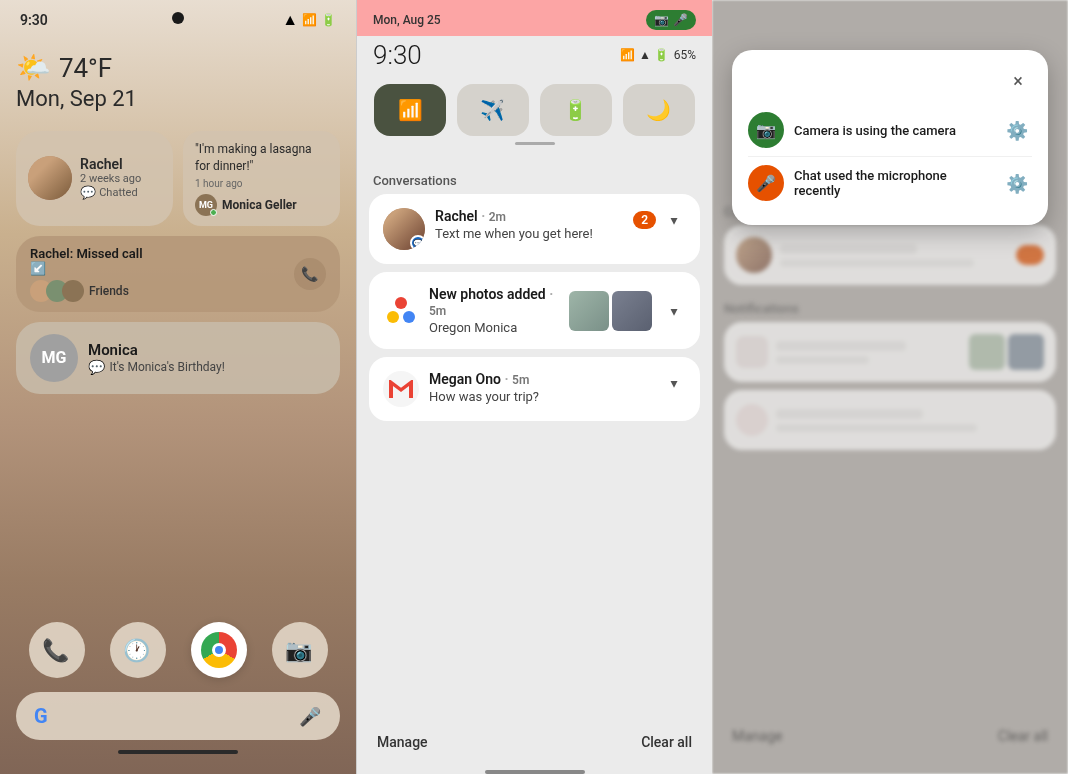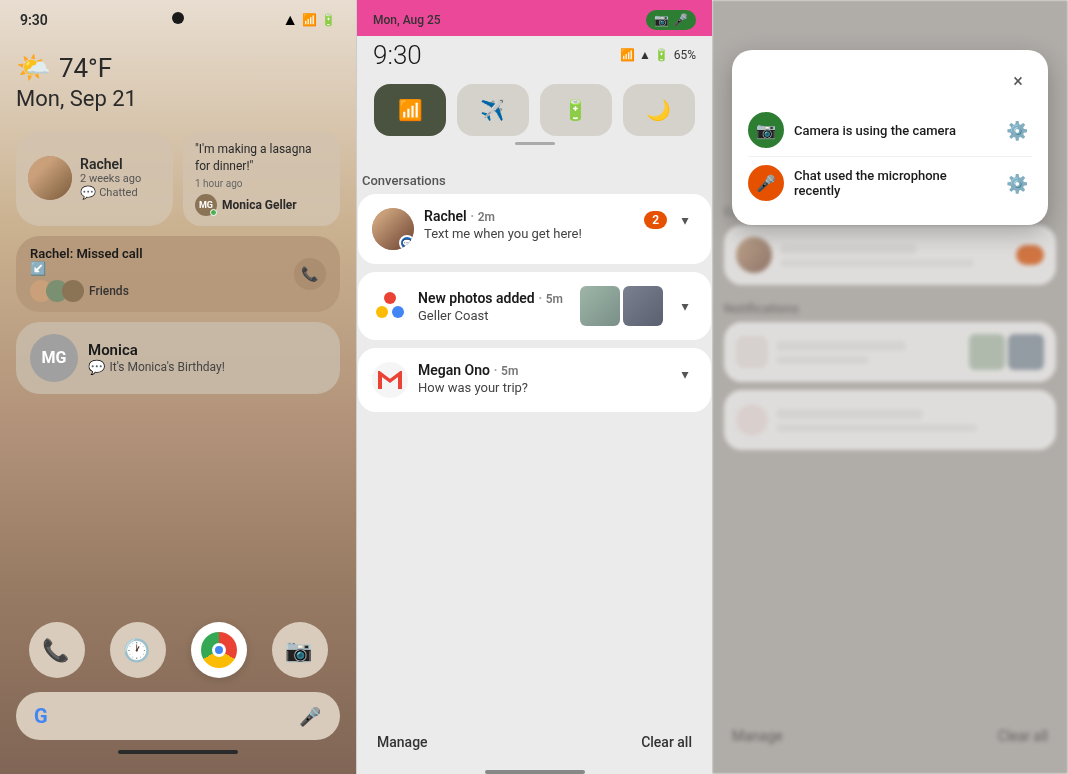--- a/index.html
+++ b/index.html
@@ -358,21 +358,21 @@
       overflow: hidden;
       border-left: 1px solid #ccc;
     }
     .notif-content {
       height: 100%;
       display: flex;
       flex-direction: column;
       background: #ebebeb;
     }
     .notif-status-bar {
-      background: #ec4899;
+      background: #fca5a5;
       padding: 10px 16px 6px;
       display: flex;
       justify-content: space-between;
       align-items: center;
     }
     .notif-date { font-size: 12px; color: #333; font-weight: 500; }
     .notif-indicators { display: flex; align-items: center; gap: 6px; }
     .camera-mic-pill {
       background: #2d7d32;
       border-radius: 20px;
@@ -422,21 +422,21 @@
     .qs-scroll-indicator {
       width: 40px;
       height: 3px;
       background: #aaa;
       border-radius: 2px;
       margin: 6px auto 8px;
     }
 
     
     .notif-section {
-      padding: 0 1px;
+      padding: 0 12px;
       flex: 1;
       overflow-y: auto;
     }
     .notif-section-title {
       font-size: 13px;
       color: #555;
       padding: 8px 4px 6px;
       font-weight: 500;
     }
     .notif-card {
@@ -888,21 +888,21 @@
             </svg>
           </div>
           <div class="notif-body">
             <div class="notif-header-row">
               <span class="notif-sender">
                 <span>New photos added</span>
                 <span style="color:#aaa;"> · </span>
                 <span class="notif-time-ago">5m</span>
               </span>
             </div>
-            <div class="notif-message">Geller Coast</div>
+            <div class="notif-message">Oregon Monica</div>
           </div>
           <div class="photo-thumb-area">
             <div class="photo-thumb" style="background:linear-gradient(135deg,#9eb5a8,#7a9088);"></div>
             <div class="photo-thumb photo-thumb-2" style="background:linear-gradient(135deg,#7a8090,#5a6070);"></div>
           </div>
           <div class="expand-btn">
             <span>▾</span>
           </div>
         </div>
       </div>

